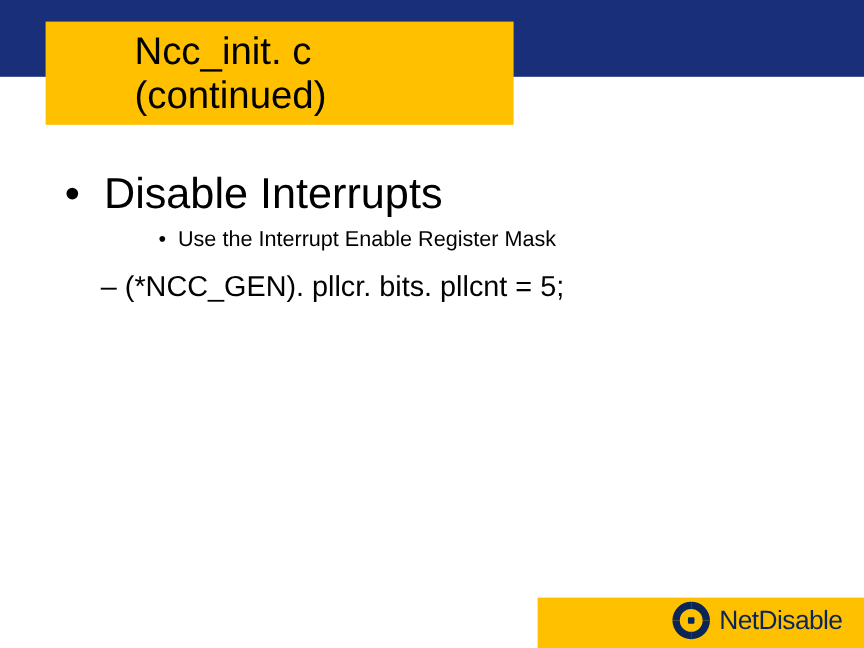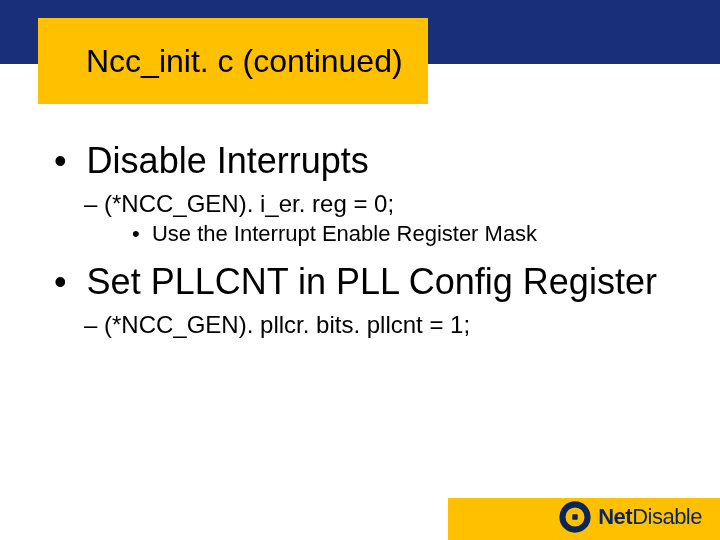--- a/index.html
+++ b/index.html
@@ -22,21 +22,21 @@
   }
   .title-box {
     position: absolute;
     top: 18px;
     left: 38px;
     width: 390px;
     height: 86px;
     background: #ffc000;
     display: flex;
     align-items: center;
-    padding-left: 48px;
+    padding-left: 74px;
     box-sizing: border-box;
   }
   .title-text {
     font-size: 32px;
     color: #000;
     font-weight: 400;
   }
   .content {
     position: absolute;
     top: 138px;
@@ -48,21 +48,21 @@
     font-size: 36px;
     margin: 0 0 6px 0;
     line-height: 1.25;
   }
   .b2 {
     font-size: 24px;
     margin: 2px 0 2px 30px;
     line-height: 1.25;
   }
   .b3 {
-    font-size: 22px;
+    font-size: 18px;
     margin: 2px 0 2px 78px;
     line-height: 1.2;
   }
   .gap {
     height: 10px;
   }
   .watermark {
     position: absolute;
     left: 98px;
     top: 190px;
@@ -87,21 +87,21 @@
     align-items: center;
     gap: 6px;
   }
   .logo-text {
     font-size: 22px;
     color: #0a2558;
     font-weight: 400;
     letter-spacing: -0.5px;
   }
   .logo-text .bold {
-    font-weight: 700;
+    font-weight: 400;
   }
 </style>
 </head>
 <body>
 
 <div class="topbar"></div>
 
 <div class="title-box">
   <span class="title-text">Ncc_init. c (continued)</span>
 </div>
@@ -111,27 +111,25 @@
     <path d="M50 4 A46 46 0 0 1 96 50 L78 50 A28 28 0 0 0 50 22 Z"></path>
     <path d="M96 50 A46 46 0 0 1 50 96 L50 78 A28 28 0 0 0 78 50 Z"></path>
     <path d="M50 96 A46 46 0 0 1 4 50 L22 50 A28 28 0 0 0 50 78 Z"></path>
     <path d="M4 50 A46 46 0 0 1 50 4 L50 22 A28 28 0 0 0 22 50 Z"></path>
     <rect x="42" y="42" width="16" height="16" rx="2"></rect>
   </g>
 </svg>
 
 <div class="content">
   <div class="b1">•&nbsp;&nbsp;<span>Disable Interrupts</span></div>
-  <div class="b2">–&nbsp;<span>(*NCC_GEN). i_er. reg = 0;</span></div>
   <div class="b3">•&nbsp;&nbsp;<span>Use the Interrupt Enable Register Mask</span></div>
 
   <div class="gap"></div>
 
-  <div class="b1">•&nbsp;&nbsp;<span>Set PLLCNT in PLL Config Register</span></div>
-  <div class="b2">–&nbsp;<span>(*NCC_GEN). pllcr. bits. pllcnt = 1;</span></div>
+  <div class="b2">–&nbsp;<span>(*NCC_GEN). pllcr. bits. pllcnt = 5;</span></div>
 </div>
 
 <div class="footer-accent"></div>
 
 <div class="logo-wrap">
   <svg width="34" height="34" viewBox="0 0 100 100">
     <g fill="#0a2558">
       <path d="M50 4 A46 46 0 0 1 96 50 L78 50 A28 28 0 0 0 50 22 Z"></path>
       <path d="M96 50 A46 46 0 0 1 50 96 L50 78 A28 28 0 0 0 78 50 Z"></path>
       <path d="M50 96 A46 46 0 0 1 4 50 L22 50 A28 28 0 0 0 50 78 Z"></path>

